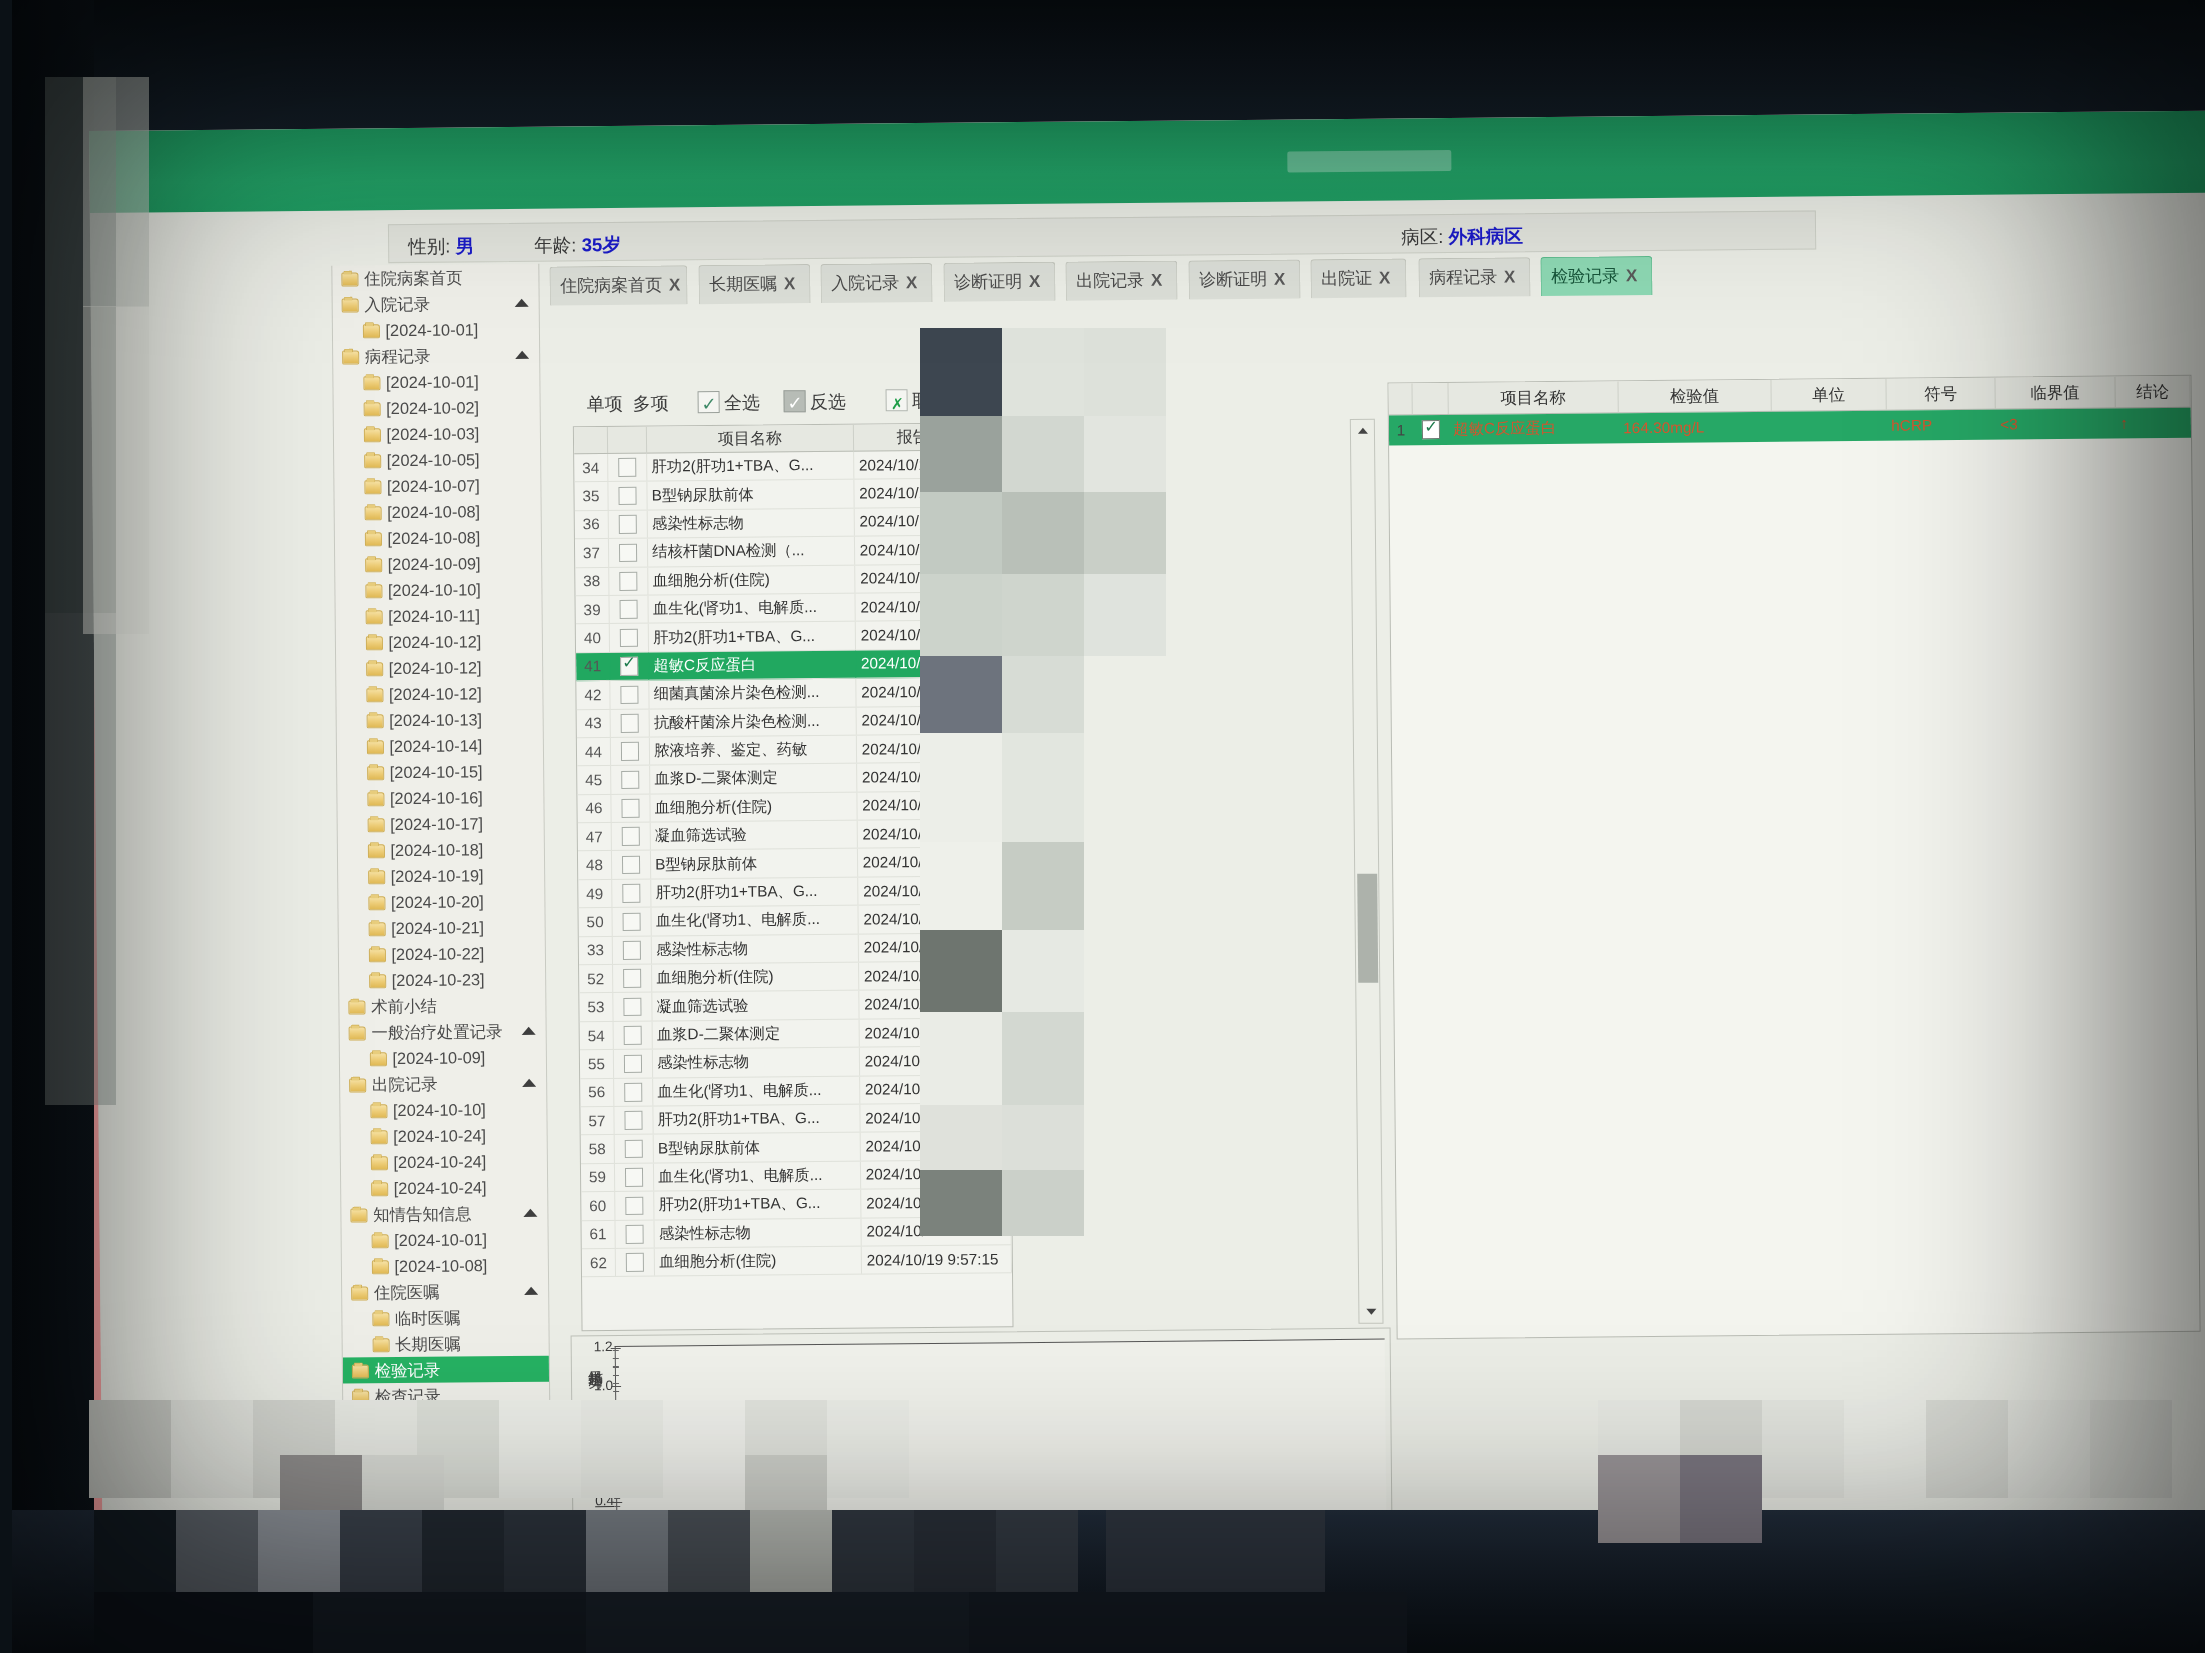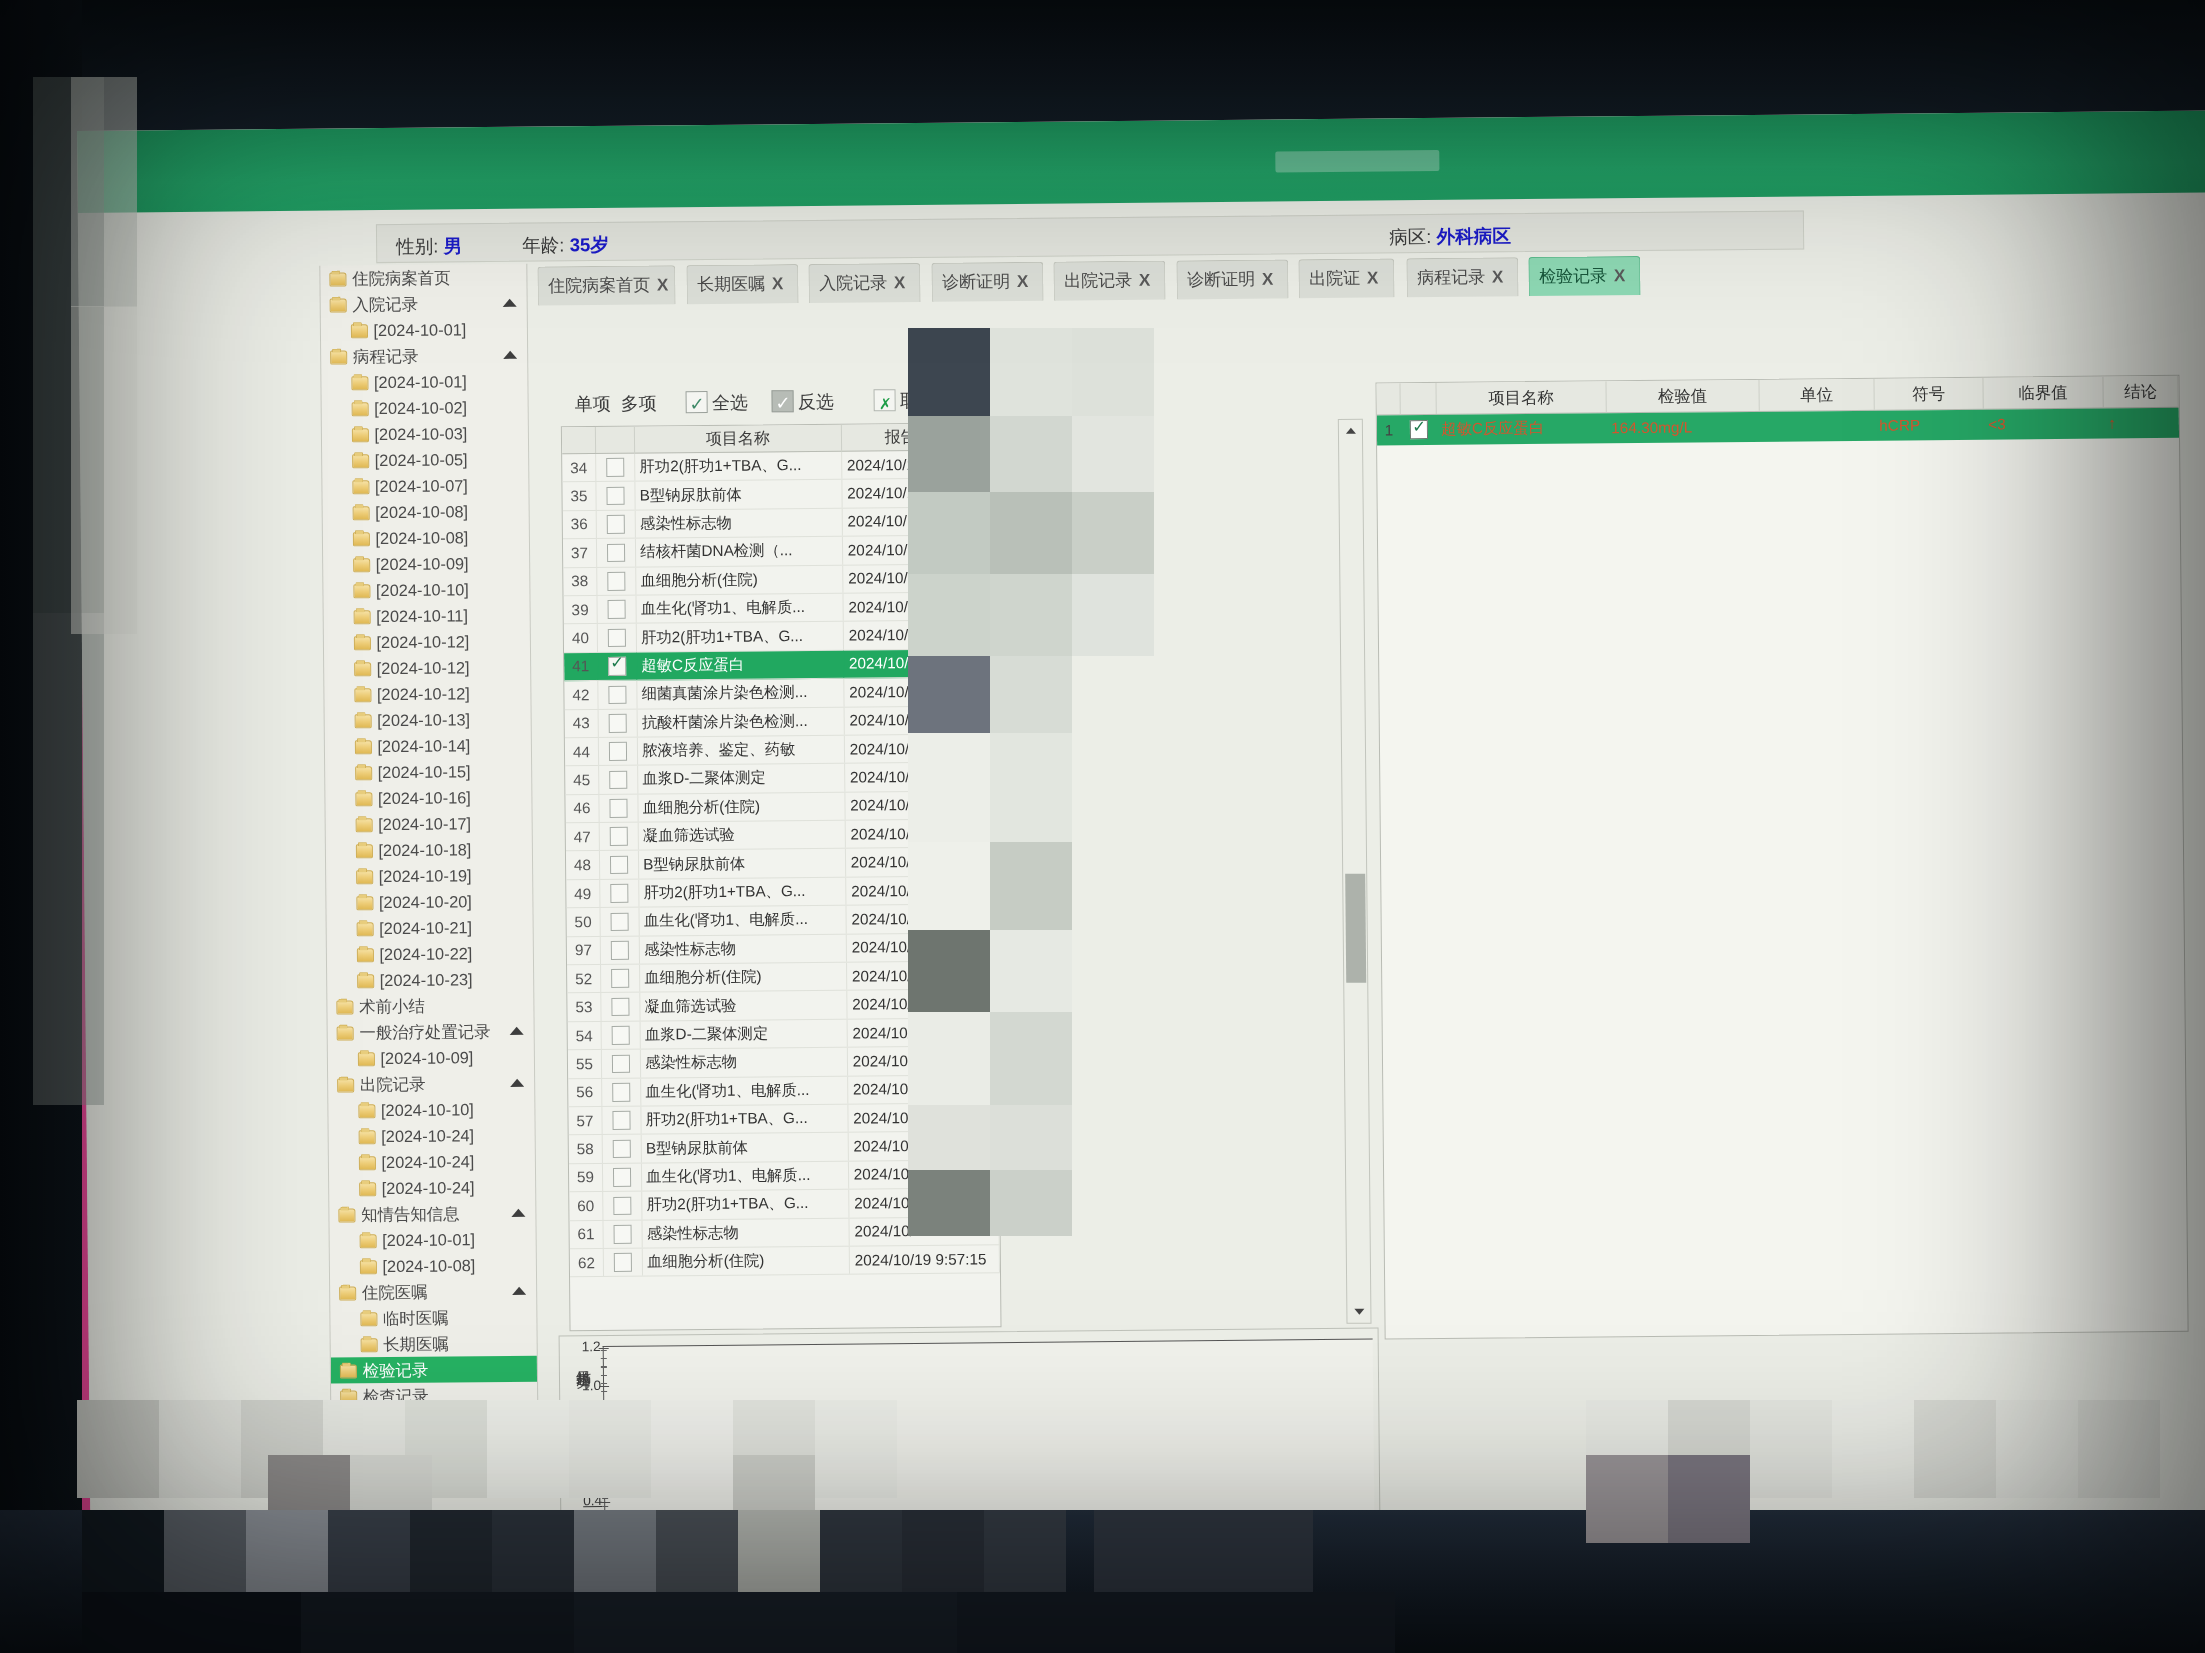--- a/index.html
+++ b/index.html
@@ -1,20 +1,20 @@
 <!DOCTYPE html>
 <html style="font-size:8.8px"><head>
 <meta charset="utf-8">
 <style>
   * { box-sizing: border-box; margin:0; padding:0; }
   html,body { width:2205px; height:1654px; overflow:hidden; background:#0b1116; }
   body { font-family:"Liberation Sans","DejaVu Sans",sans-serif; }
 
   
-  #photo { position:absolute; inset:0; background:#ec4899; overflow:hidden; }
+  #photo { position:absolute; inset:0; background:#fca5a5; overflow:hidden;margin-left:12px; }
 
   
   .bezel-top    { position:absolute; left:0; top:0; width:2205px; height:148px; background:linear-gradient(180deg,#0a1015 0%,#111a22 60%,#16202a 100%); }
   .bezel-left   { position:absolute; left:0; top:0; width:82px; height:1654px; background:linear-gradient(90deg,#080d12 0%,#0d141a 100%); }
   .bezel-bottom { position:absolute; left:0; top:1510px; width:2205px; height:144px; background:linear-gradient(180deg,#222d3b 0%,#151e28 55%,#0c1218 100%); }
 
   
   #screen { position:absolute; left:77px; top:131px; width:2129px; height:1406px;
             transform:rotate(-0.55deg); transform-origin:0 0;
             background:#e9eae4; overflow:hidden; }
@@ -377,21 +377,21 @@
           </div>
           <div class="rrow">
             <div class="c-idx">50</div>
             <div class="c-chk">
               <span class="rbox"></span>
             </div>
             <div class="c-name">血生化(肾功1、电解质...</div>
             <div class="c-date">2024/10/13 9:59:13</div>
           </div>
           <div class="rrow">
-            <div class="c-idx">97</div>
+            <div class="c-idx">33</div>
             <div class="c-chk">
               <span class="rbox"></span>
             </div>
             <div class="c-name">感染性标志物</div>
             <div class="c-date">2024/10/13 9:59:13</div>
           </div>
           <div class="rrow">
             <div class="c-idx">52</div>
             <div class="c-chk">
               <span class="rbox"></span>

